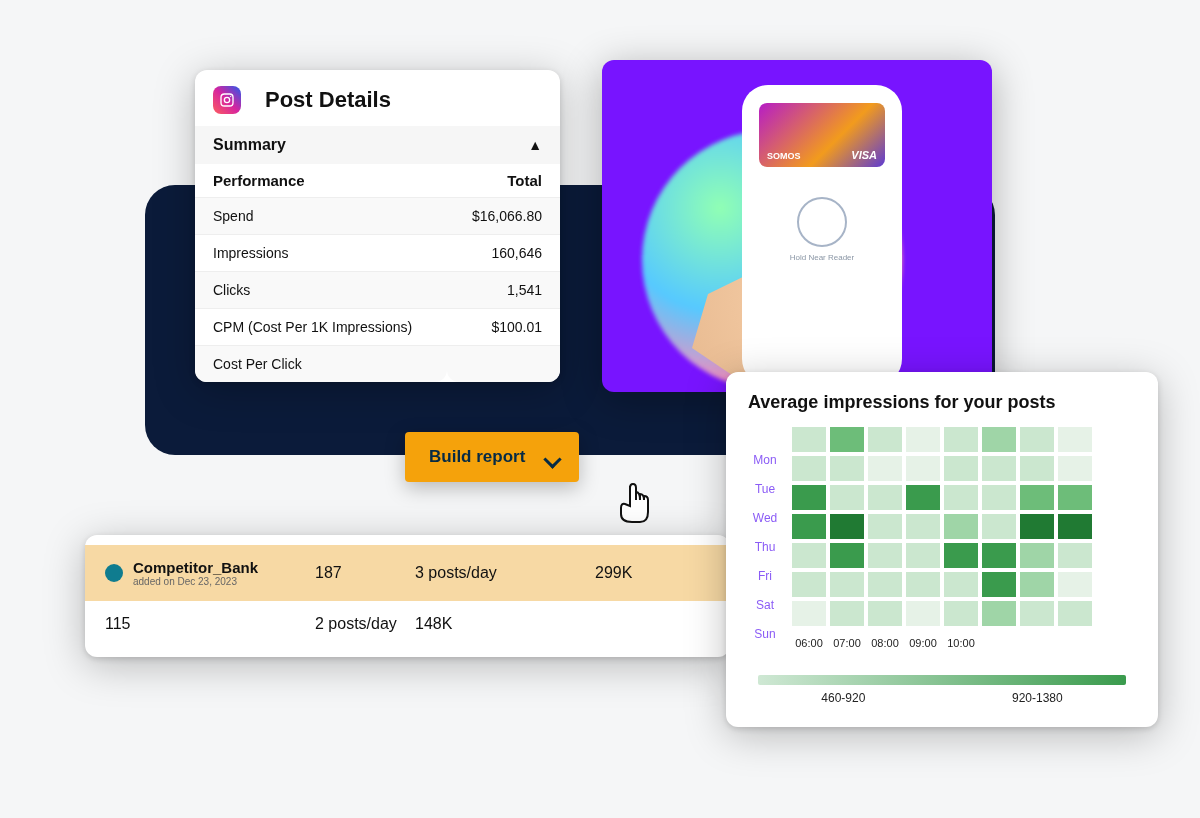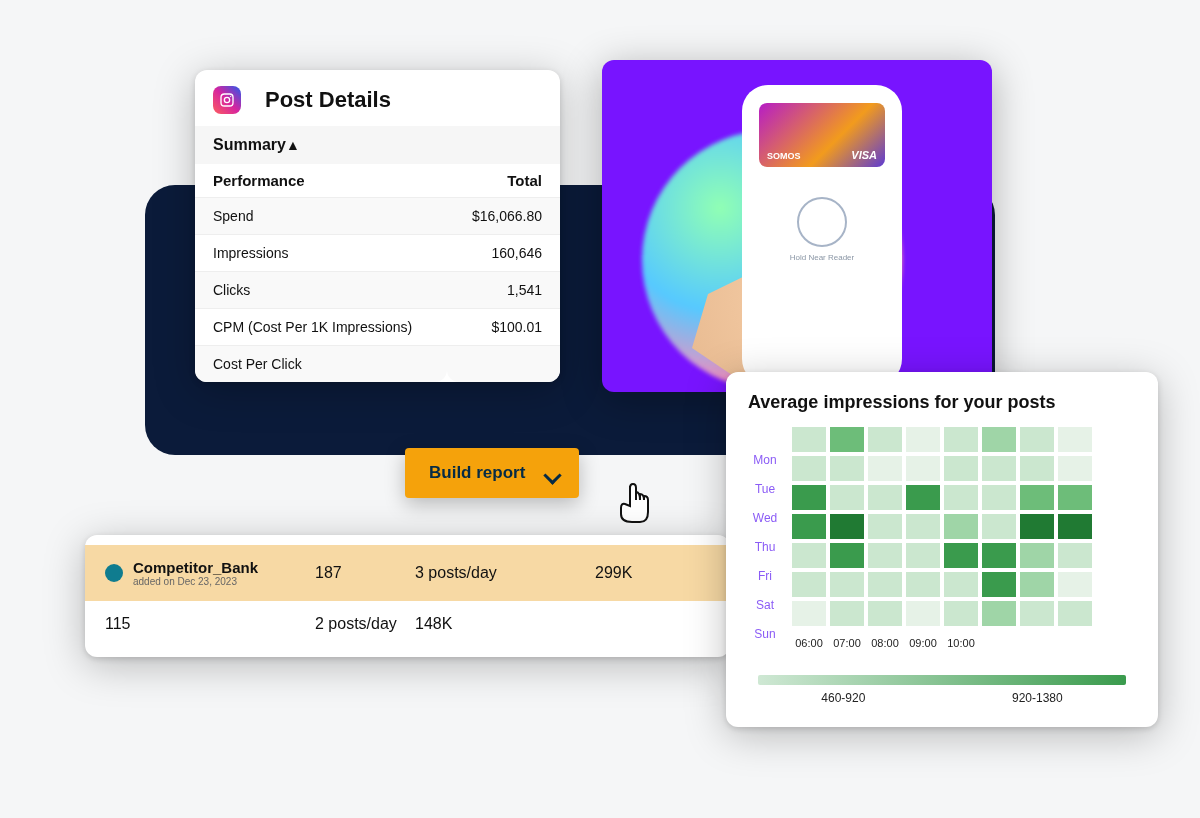--- a/index.html
+++ b/index.html
@@ -5,31 +5,31 @@
   html,body{margin:0;padding:0;background:#f5f6f7;font-family:'Segoe UI',Arial,sans-serif;color:#111;}
   .stage{position:relative;width:1200px;height:818px;margin:auto;}
   .dark-bg{position:absolute;top:185px;left:145px;width:850px;height:270px;background:#0b1b3a;border-radius:30px;}
   .card{position:absolute;background:#fff;border-radius:12px;box-shadow:0 8px 40px rgba(0,0,0,.25),0 2px 6px rgba(0,0,0,.15);}
   
   #post{top:70px;left:195px;width:365px;}
   #post .hdr{display:flex;align-items:center;gap:24px;padding:16px 18px 12px;}
   #post .ig{width:28px;height:28px;border-radius:8px;background:linear-gradient(45deg,#fd5e5e,#d6249f,#285AEB);display:flex;align-items:center;justify-content:center;}
   #post .ig svg{width:16px;height:16px;stroke:#fff;fill:none;stroke-width:2;}
   #post .ttl{font-weight:800;font-size:22px;}
-  #post .sum{background:#f6f6f6;padding:10px 18px;display:flex;align-items:center;font-weight:700;}
+  #post .sum{background:#f6f6f6;padding:10px 18px;display:flex;justify-content:space-between;align-items:center;font-weight:700;}
   #post .sum .chev{font-size:14px;}
   #post table{width:100%;border-collapse:collapse;font-size:14px;}
   #post th{text-align:left;padding:8px 18px;font-weight:700;font-size:15px;}
   #post th:last-child{text-align:right;}
   #post td{padding:10px 18px;border-top:1px solid #eee;}
   #post td:last-child{text-align:right;}
   #post tr.alt td{background:#f9f9f9;}
   #post tr:last-child td{border-bottom-left-radius:12px;border-bottom-right-radius:12px;}
   
-  #btn{position:absolute;top:448px;left:405px;background:#f5a20b;color:#062b45;font-weight:800;font-size:17px;padding:15px 54px 15px 24px;border-radius:4px;box-shadow:0 6px 20px rgba(0,0,0,.25);cursor:pointer;}
+  #btn{position:absolute;top:432px;left:405px;background:#f5a20b;color:#062b45;font-weight:800;font-size:17px;padding:15px 54px 15px 24px;border-radius:4px;box-shadow:0 6px 20px rgba(0,0,0,.25);cursor:pointer;}
   #btn:after{content:'';position:absolute;right:20px;top:21px;width:10px;height:10px;border-right:3px solid #062b45;border-bottom:3px solid #062b45;transform:rotate(45deg);}
   #cursor{position:absolute;top:480px;left:610px;}
   
   #comp{top:535px;left:85px;width:645px;padding:10px 0 10px;}
   .row{display:grid;grid-template-columns:200px 90px 170px 120px;align-items:center;padding:14px 20px;gap:10px;}
   .row.sel{background:#f7d9a4;}
   .dot{width:18px;height:18px;border-radius:50%;display:inline-block;margin-right:10px;vertical-align:middle;}
   .row .nm{display:flex;align-items:center;}
   .row .nm div{display:flex;flex-direction:column;}
   .row .nm b{font-size:15px;}

